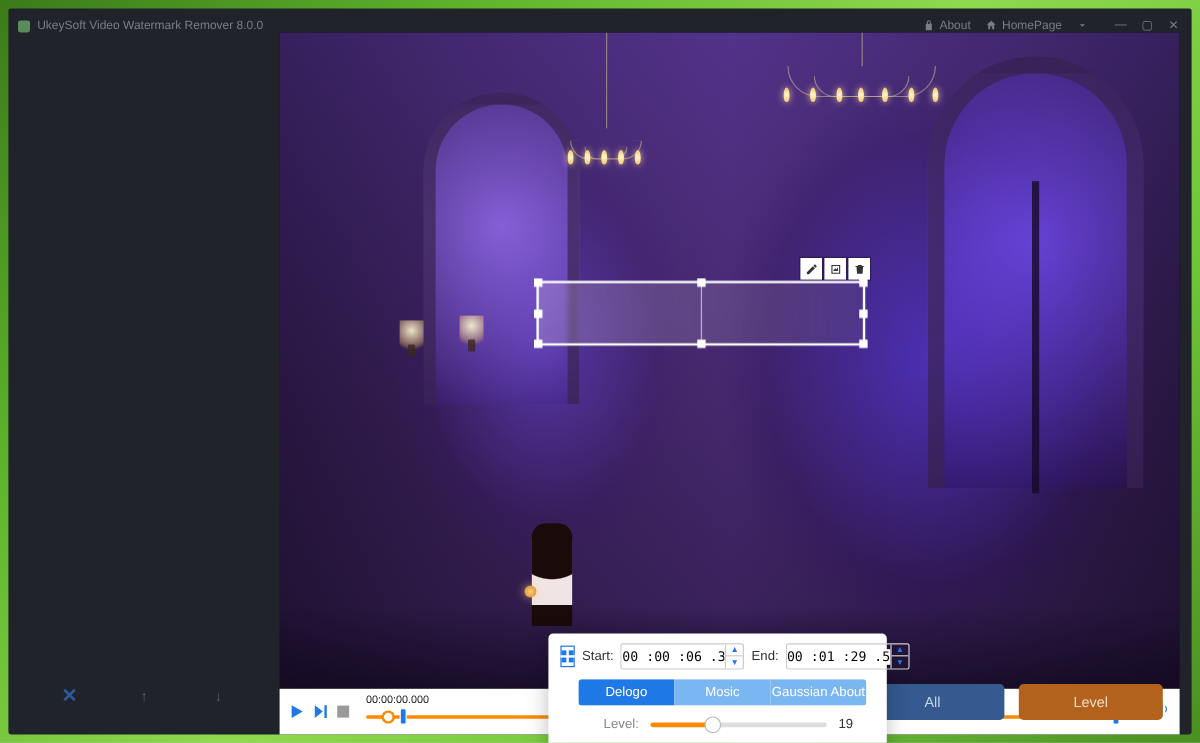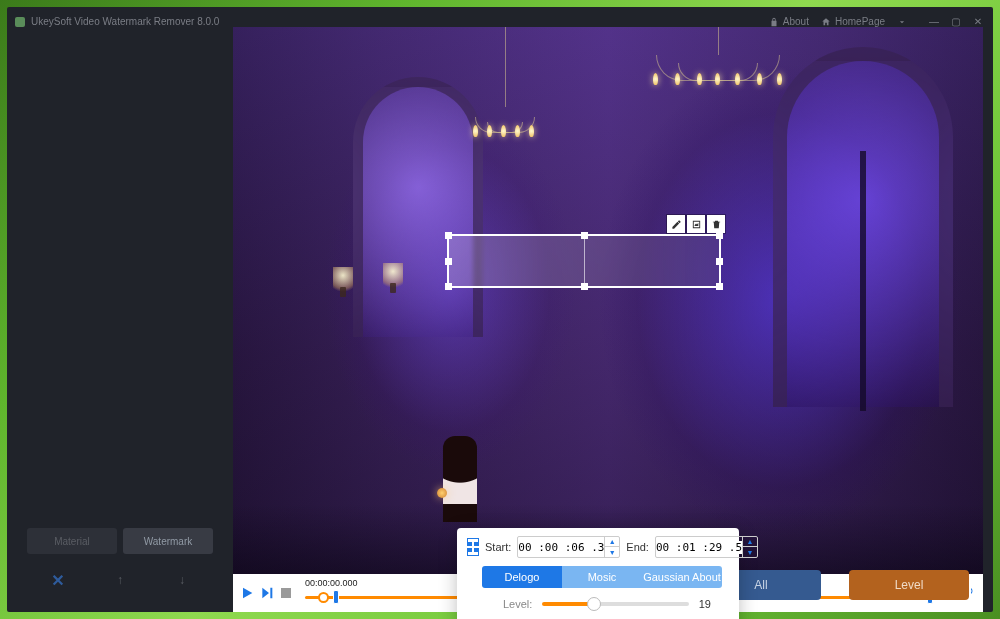--- a/index.html
+++ b/index.html
@@ -167,21 +167,21 @@
   .pop-level { display:flex; align-items:center; gap:10px; padding:0 26px 6px 36px;}
   .pop-level .lbl{ color:#888; font-size:11px;}
   .lvl-track{ flex:1; height:4px; border-radius:2px; background:linear-gradient(to right,#ff8a00 0 35%,#ddd 35% 100%); position:relative;}
   .lvl-thumb{position:absolute; left:35%; top:-5px; width:14px; height:14px; border-radius:50%; background:#fff; border:1px solid #bbb; cursor:pointer; transform:translateX(-50%);}
   .pop-footer{ display:flex; justify-content:space-between; padding-top:2px;}
   .pf-btn{ cursor:pointer; font-size:16px; font-weight:bold;}
   .pf-cancel{ color:#1e78e6;}
   .pf-ok{ color:#1e78e6;}
 
   
-  .bottom-actions { position:absolute; bottom:12px; right:24px; display:flex; gap:28px;justify-content:flex-end;}
+  .bottom-actions { position:absolute; bottom:12px; right:24px; display:flex; gap:12px;justify-content:flex-end;}
   .ba-btn { width:120px; height:30px; border-radius:4px; display:flex; align-items:center; justify-content:center; font-size:12px; cursor:pointer;}
   .ba-clear{ background:#355a90; color:#c8d4e5;}
   .ba-next{ background:#b3621e; color:#f0dac5;}
 </style>
 </head>
 <body>
 
 <div class="app-window">
 
   <div class="title-bar">
@@ -206,24 +206,20 @@
       <div class="tb-wc">
         <span>—</span>
         <span>▢</span>
         <span>✕</span>
       </div>
     </div>
   </div>
 
   <div class="main-row">
     <div class="left-col">
-      <div class="left-tabs">
-        <div class="left-tab inactive">Material</div>
-        <div class="left-tab active">Watermark</div>
-      </div>
       <div class="left-actions">
         <div class="la-btn la-x">✕</div>
         <div class="la-btn la-arrow">↑</div>
         <div class="la-btn la-arrow">↓</div>
       </div>
     </div>
 
     <div class="right-col">
       <div class="preview">
         <div class="scene">

